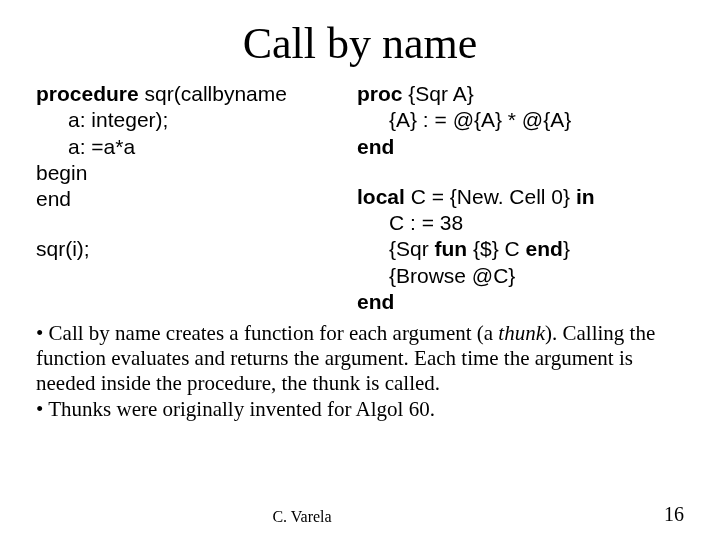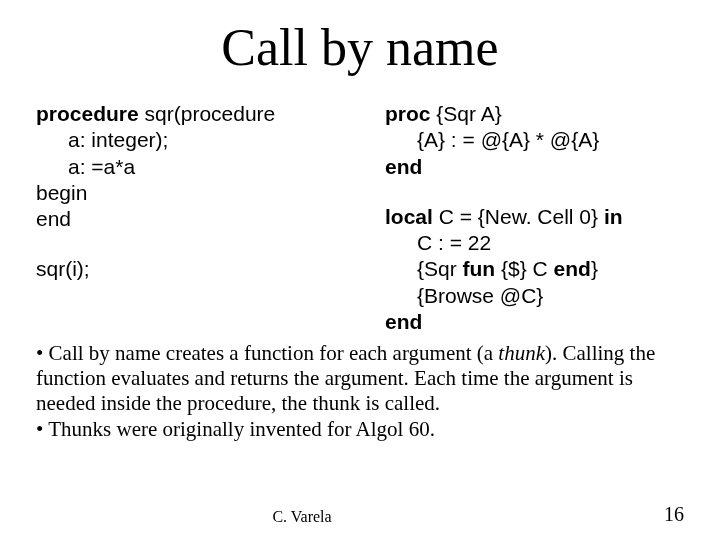--- a/index.html
+++ b/index.html
@@ -14,40 +14,39 @@
   }
   .slide {
     width: 720px;
     height: 540px;
     position: relative;
     box-sizing: border-box;
     padding: 18px 36px 0 36px;
   }
   .title {
     text-align: center;
-    font-size: 52px;
+    font-size: 44px;
     font-weight: normal;
-    margin: 0 0 24px 0;
+    margin: 0 0 12px 0;
     padding: 0;
   }
   .columns {
     display: flex;
     flex-direction: row;
     font-family: Arial, Helvetica, sans-serif;
     font-size: 21px;
     line-height: 1.25;
   }
   .col-left {
     width: 305px;
     padding-right: 8px;
   }
   .col-right {
     flex: 1;
     padding-left: 8px;
-    margin-left: 28px;
   }
   .code-line {
     white-space: pre;
   }
   .indent {
     padding-left: 32px;
   }
   .block-gap {
     height: 24px;
   }
@@ -79,36 +78,36 @@
 </head>
 <body>
 
 <div class="slide">
 
   <h1 class="title">Call by name</h1>
 
   <div class="columns">
 
     <div class="col-left">
-      <div class="code-line"><b>procedure</b><span> sqr(procedure</span></div>
+      <div class="code-line"><b>procedure</b><span> sqr(callbyname</span></div>
       <div class="code-line indent">a: integer);</div>
       <div class="code-line indent">a: =a*a</div>
       <div class="code-line">begin</div>
       <div class="code-line">end</div>
       <div class="block-gap"></div>
       <div class="code-line">sqr(i);</div>
     </div>
 
     <div class="col-right">
       <div class="code-line"><b>proc</b><span> {Sqr A}</span></div>
       <div class="code-line indent">{A} : = @{A} * @{A}</div>
       <div class="code-line"><b>end</b></div>
       <div class="block-gap"></div>
       <div class="code-line"><b>local</b><span> C = {New. Cell 0} </span><b>in</b></div>
-      <div class="code-line indent">C : = 22</div>
+      <div class="code-line indent">C : = 38</div>
       <div class="code-line indent"><span>{Sqr </span><b>fun</b><span> {$} C </span><b>end</b><span>}</span></div>
       <div class="code-line indent">{Browse @C}</div>
       <div class="code-line"><b>end</b></div>
     </div>
 
   </div>
 
   <div class="body-text">
     <div><span>• Call by name creates a function for each argument (a </span><i>thunk</i><span>).  Calling the function evaluates and returns the argument.  Each time the argument is needed inside the procedure, the thunk is called.</span></div>
     <div>• Thunks were originally invented for Algol 60.</div>

